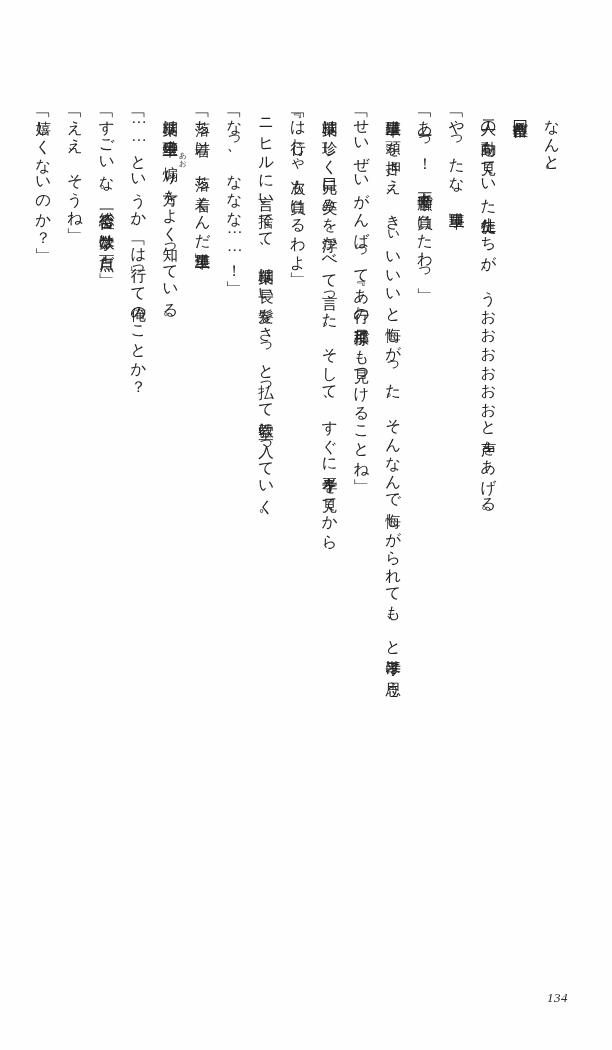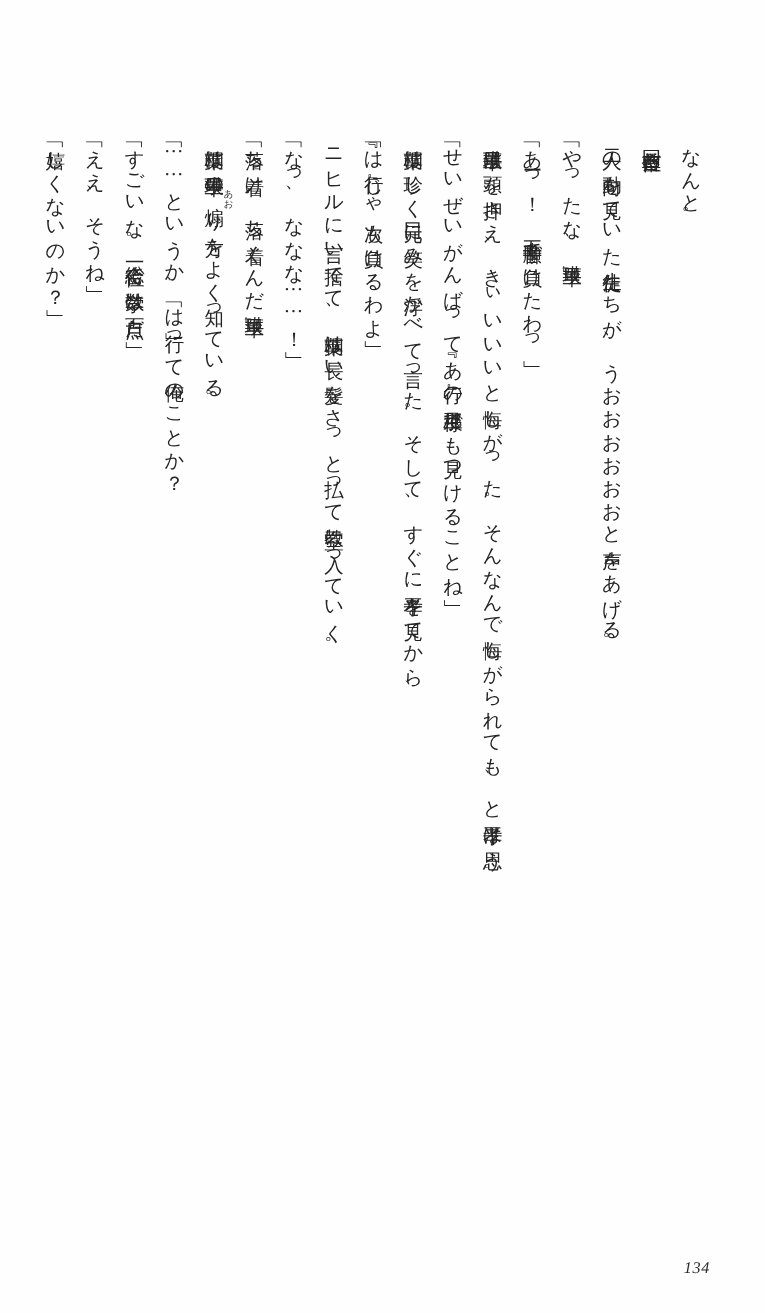--- a/index.html
+++ b/index.html
@@ -54,21 +54,21 @@
     ruby-position: over;
   }
   rt {
     font-size: 7.5px;
     letter-spacing: 0;
     color: #333;
   }
 
   #page-number {
     position: absolute;
-    bottom: 28px;
+    bottom: 44px;
     right: 44px;
     font-family: "Liberation Serif", "DejaVu Serif", serif;
     font-style: italic;
     font-size: 13px;
     color: #2b2b2b;
     letter-spacing: 0.04em;
   }
 </style>
 </head>
 <body>

